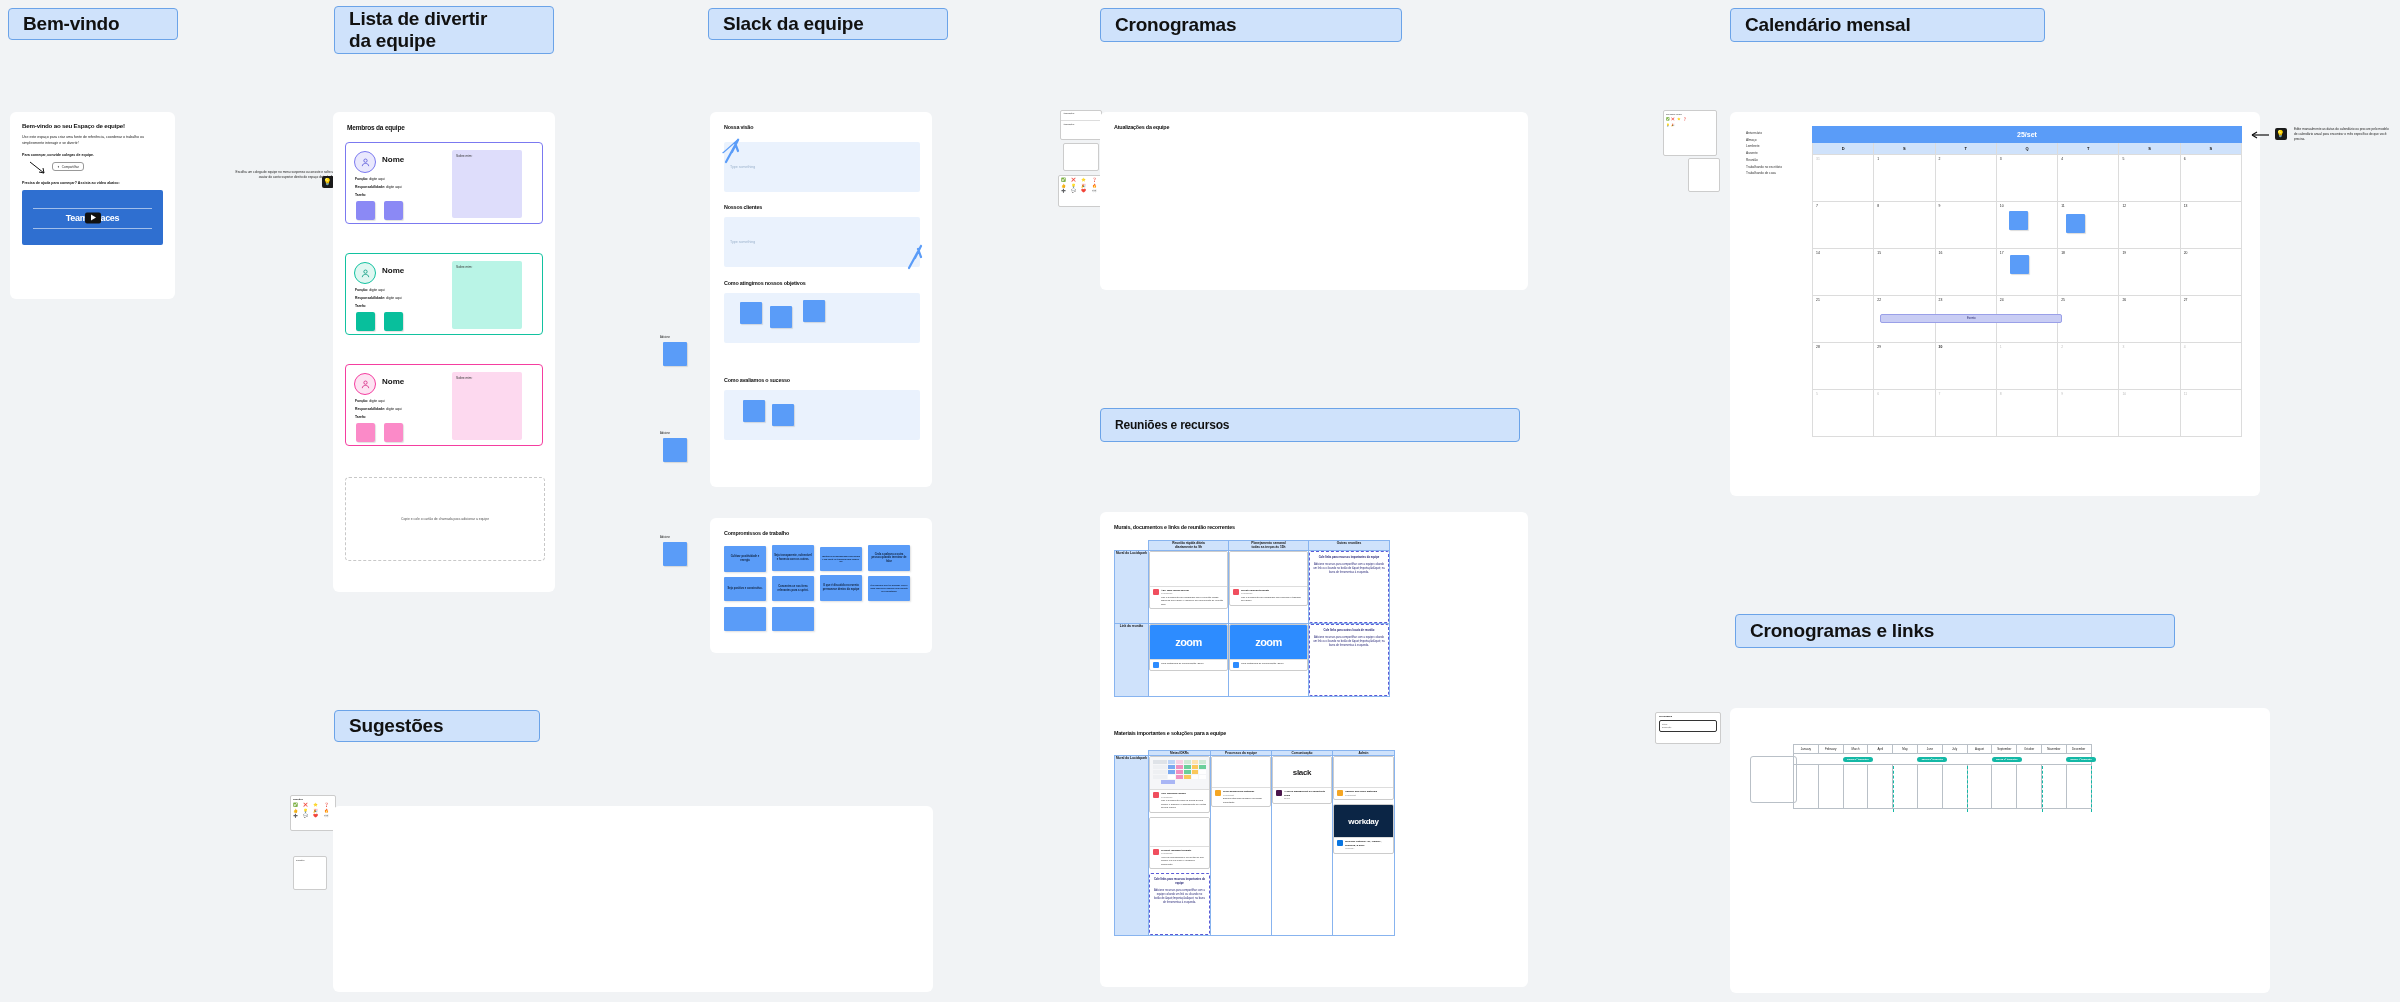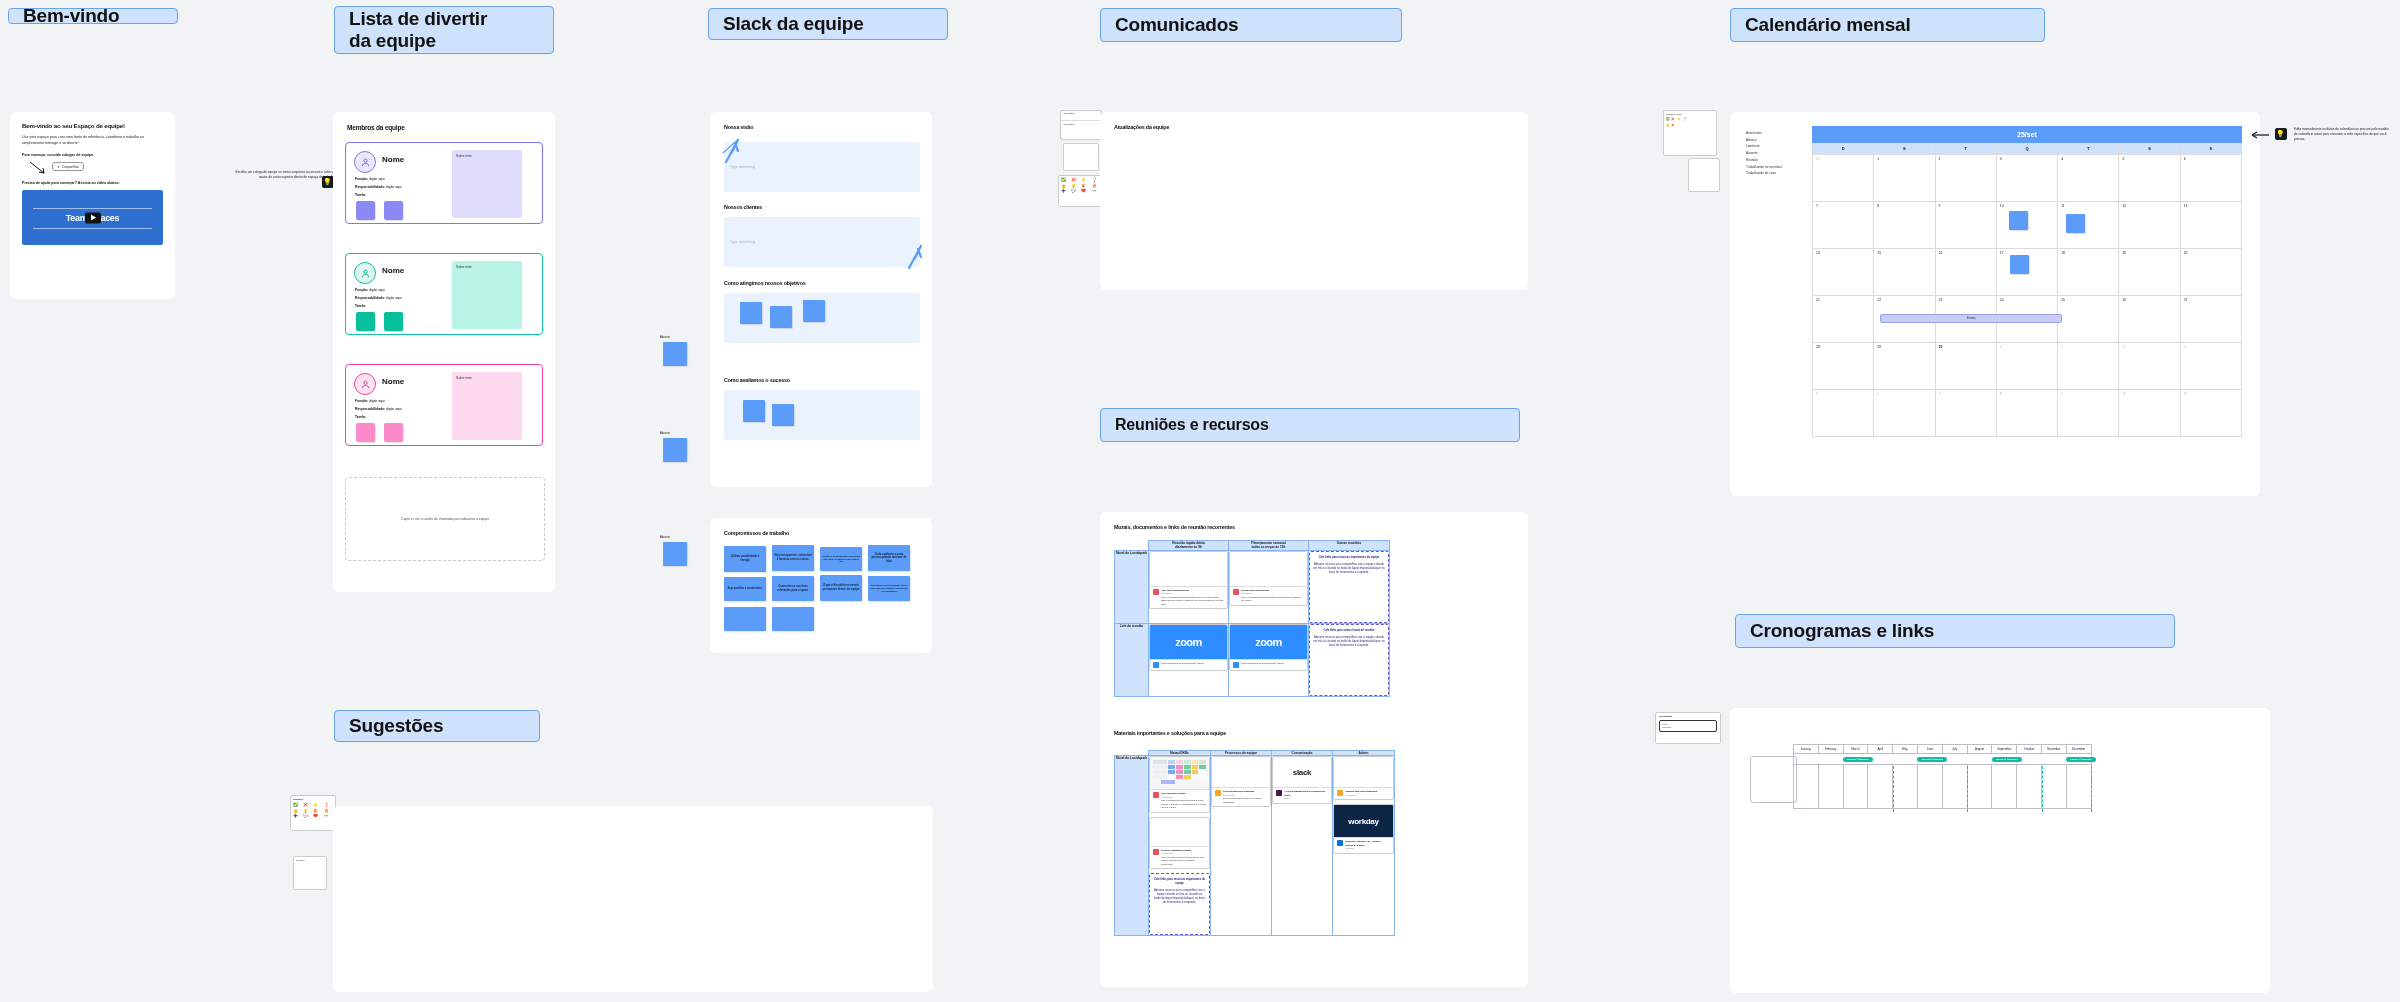--- a/index.html
+++ b/index.html
@@ -126,42 +126,42 @@
   .react .r-title{font-size:2.4px;font-weight:bold;color:#111;margin-bottom:2px;}
   .react .r-grid{display:grid;grid-template-columns:repeat(4,1fr);gap:1.5px;font-size:4px;line-height:1;}
   .minicard{position:absolute;background:#fff;border:1px solid #ccc;border-radius:2px;}
   .minicard .mtxt{font-size:2.4px;color:#333;padding:2px;}
   .slack{display:flex;align-items:center;justify-content:center;height:100%;font-weight:bold;font-size:8px;color:#1d1c1d;letter-spacing:-.3px;}
   .workday{background:#0b2545;display:flex;align-items:center;justify-content:center;height:100%;color:#fff;font-size:8px;font-weight:bold;letter-spacing:-.3px;}
 </style>
 </head>
 <body>
 
-<div class="chip" style="left:8px;top:8px;width:170px;height:16px;font-size:19px;">
+<div class="chip" style="left:8px;top:8px;width:170px;height:32px;font-size:19px;">
     <span>Bem-vindo</span>
   </div>
 
 <div class="chip" style="left:334px;top:6px;width:220px;height:48px;font-size:19px;line-height:1.15;">
     <span style="white-space:pre-line;">Lista de divertir
 da equipe</span>
   </div>
 
 <div class="chip" style="left:708px;top:8px;width:240px;height:32px;font-size:19px;">
     <span>Slack da equipe</span>
   </div>
 
 <div class="chip" style="left:1100px;top:8px;width:302px;height:34px;font-size:19px;">
-    <span>Comunicados</span>
+    <span>Cronogramas</span>
   </div>
 
 <div class="chip" style="left:1730px;top:8px;width:315px;height:34px;font-size:19px;">
     <span>Calendário mensal</span>
   </div>
 
-<div class="chip" style="left:1100px;top:408px;width:420px;height:34px;font-size:16px;">
+<div class="chip" style="left:1100px;top:408px;width:420px;height:34px;font-size:12px;">
     <span>Reuniões e recursos</span>
   </div>
 
 <div class="chip" style="left:334px;top:710px;width:206px;height:32px;font-size:19px;">
     <span>Sugestões</span>
   </div>
 
 <div class="chip" style="left:1735px;top:614px;width:440px;height:34px;font-size:19px;">
     <span>Cronogramas e links</span>
   </div>

